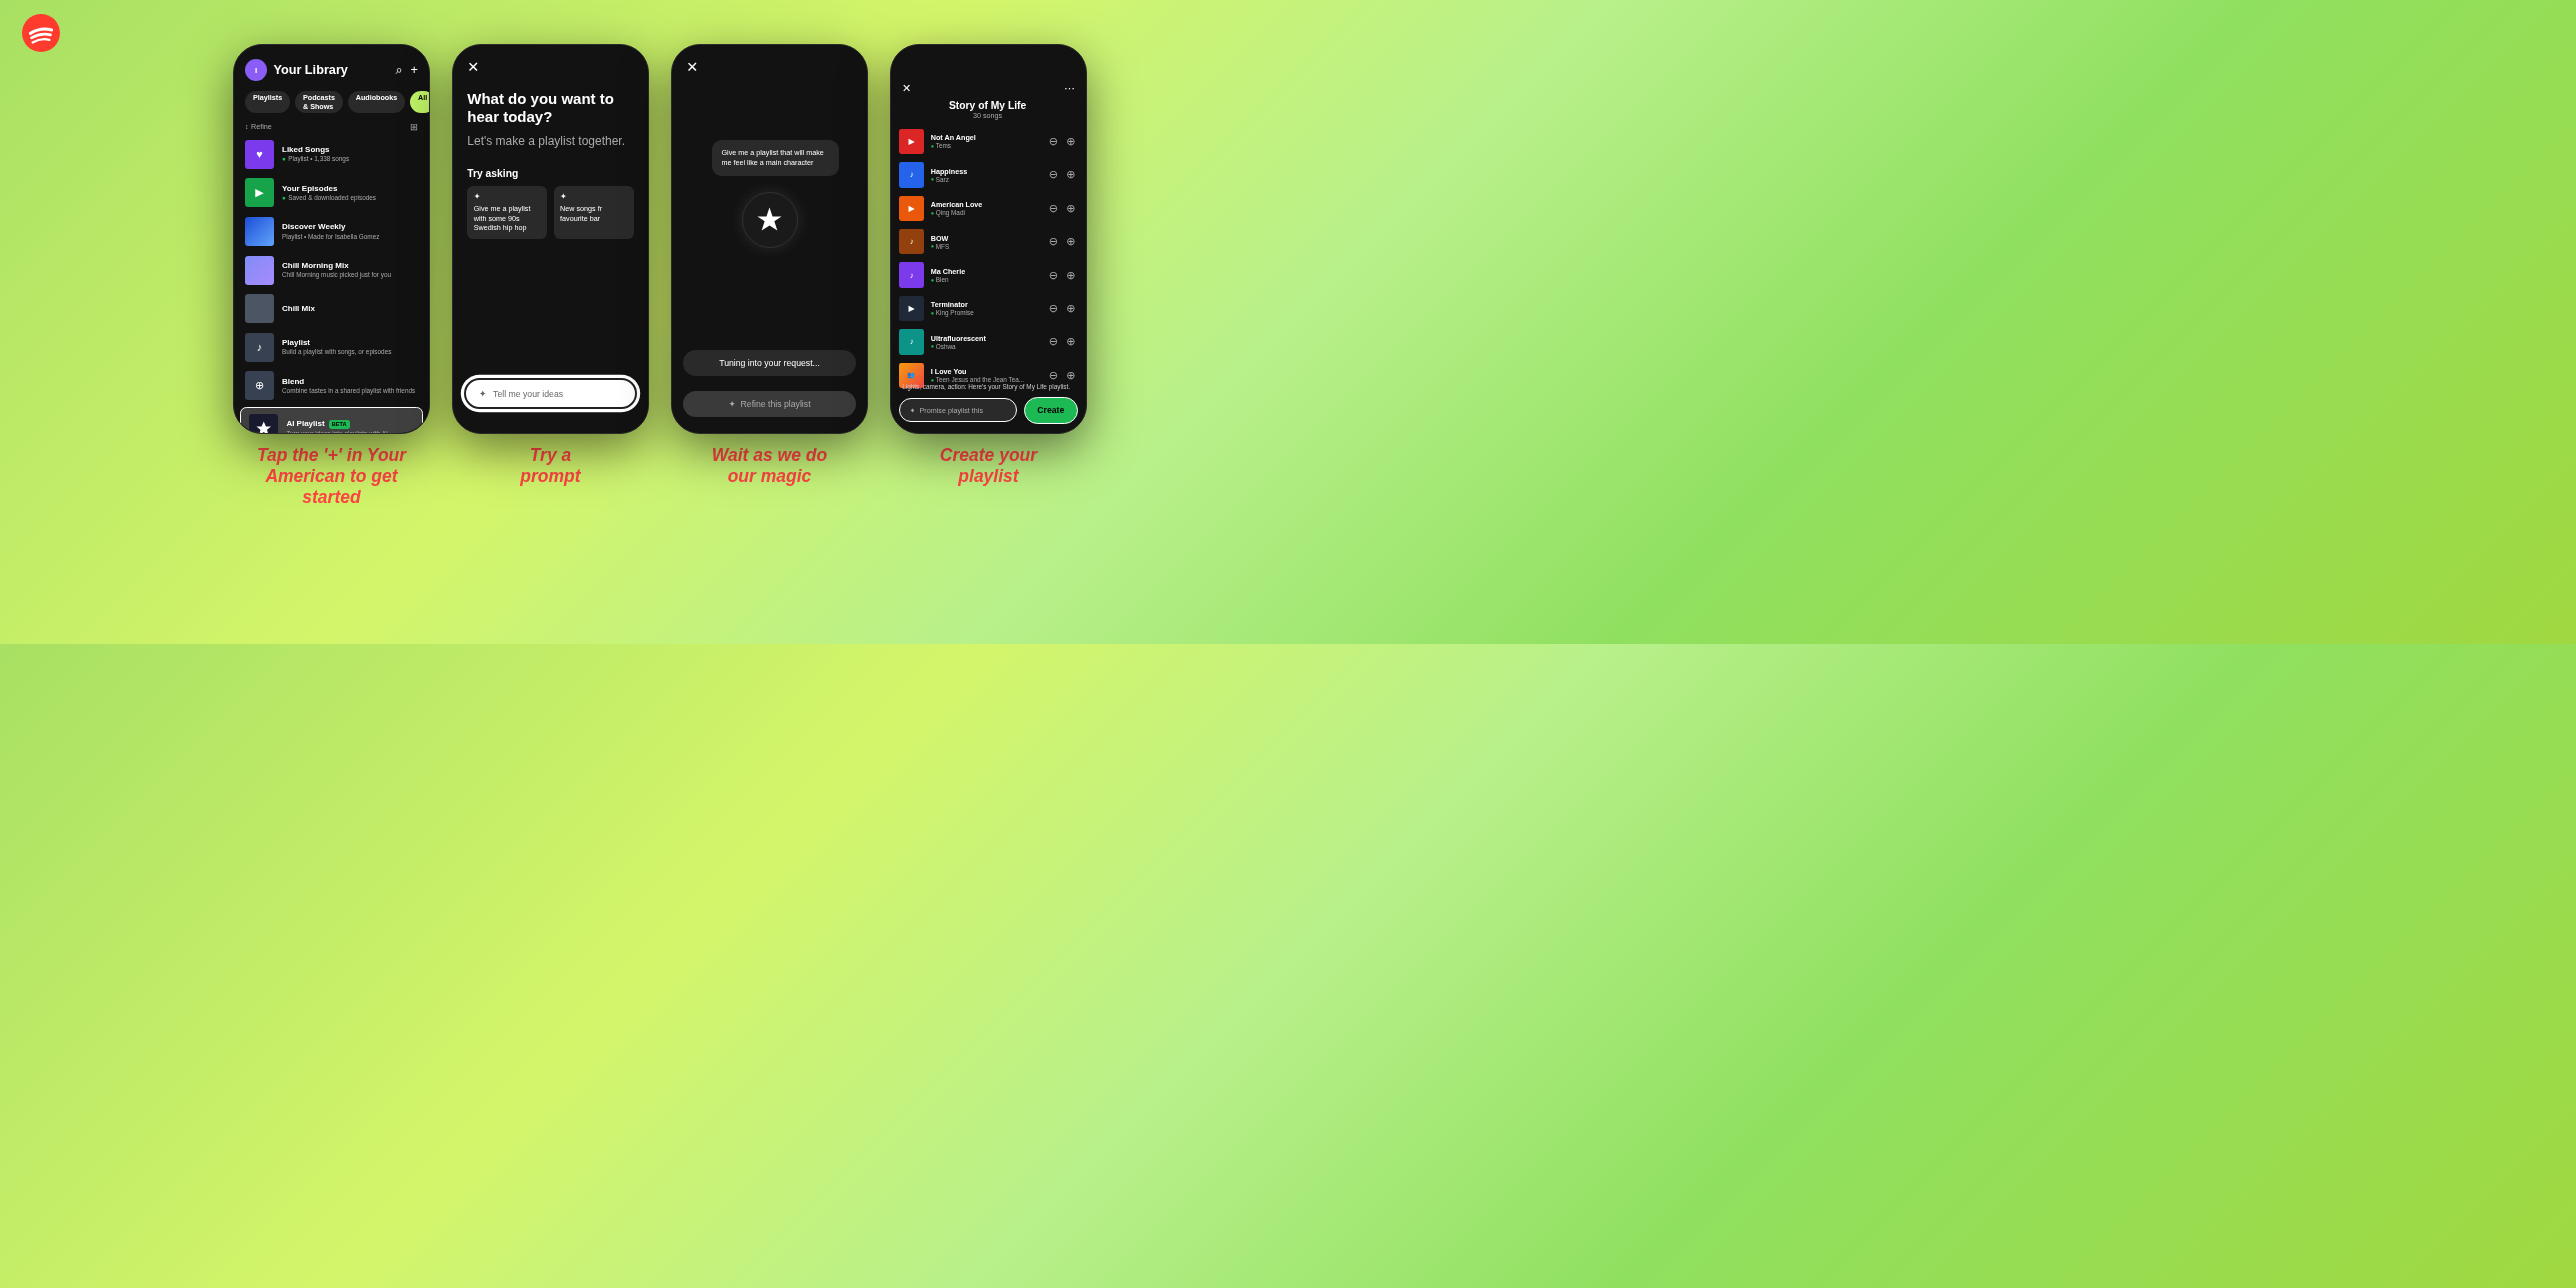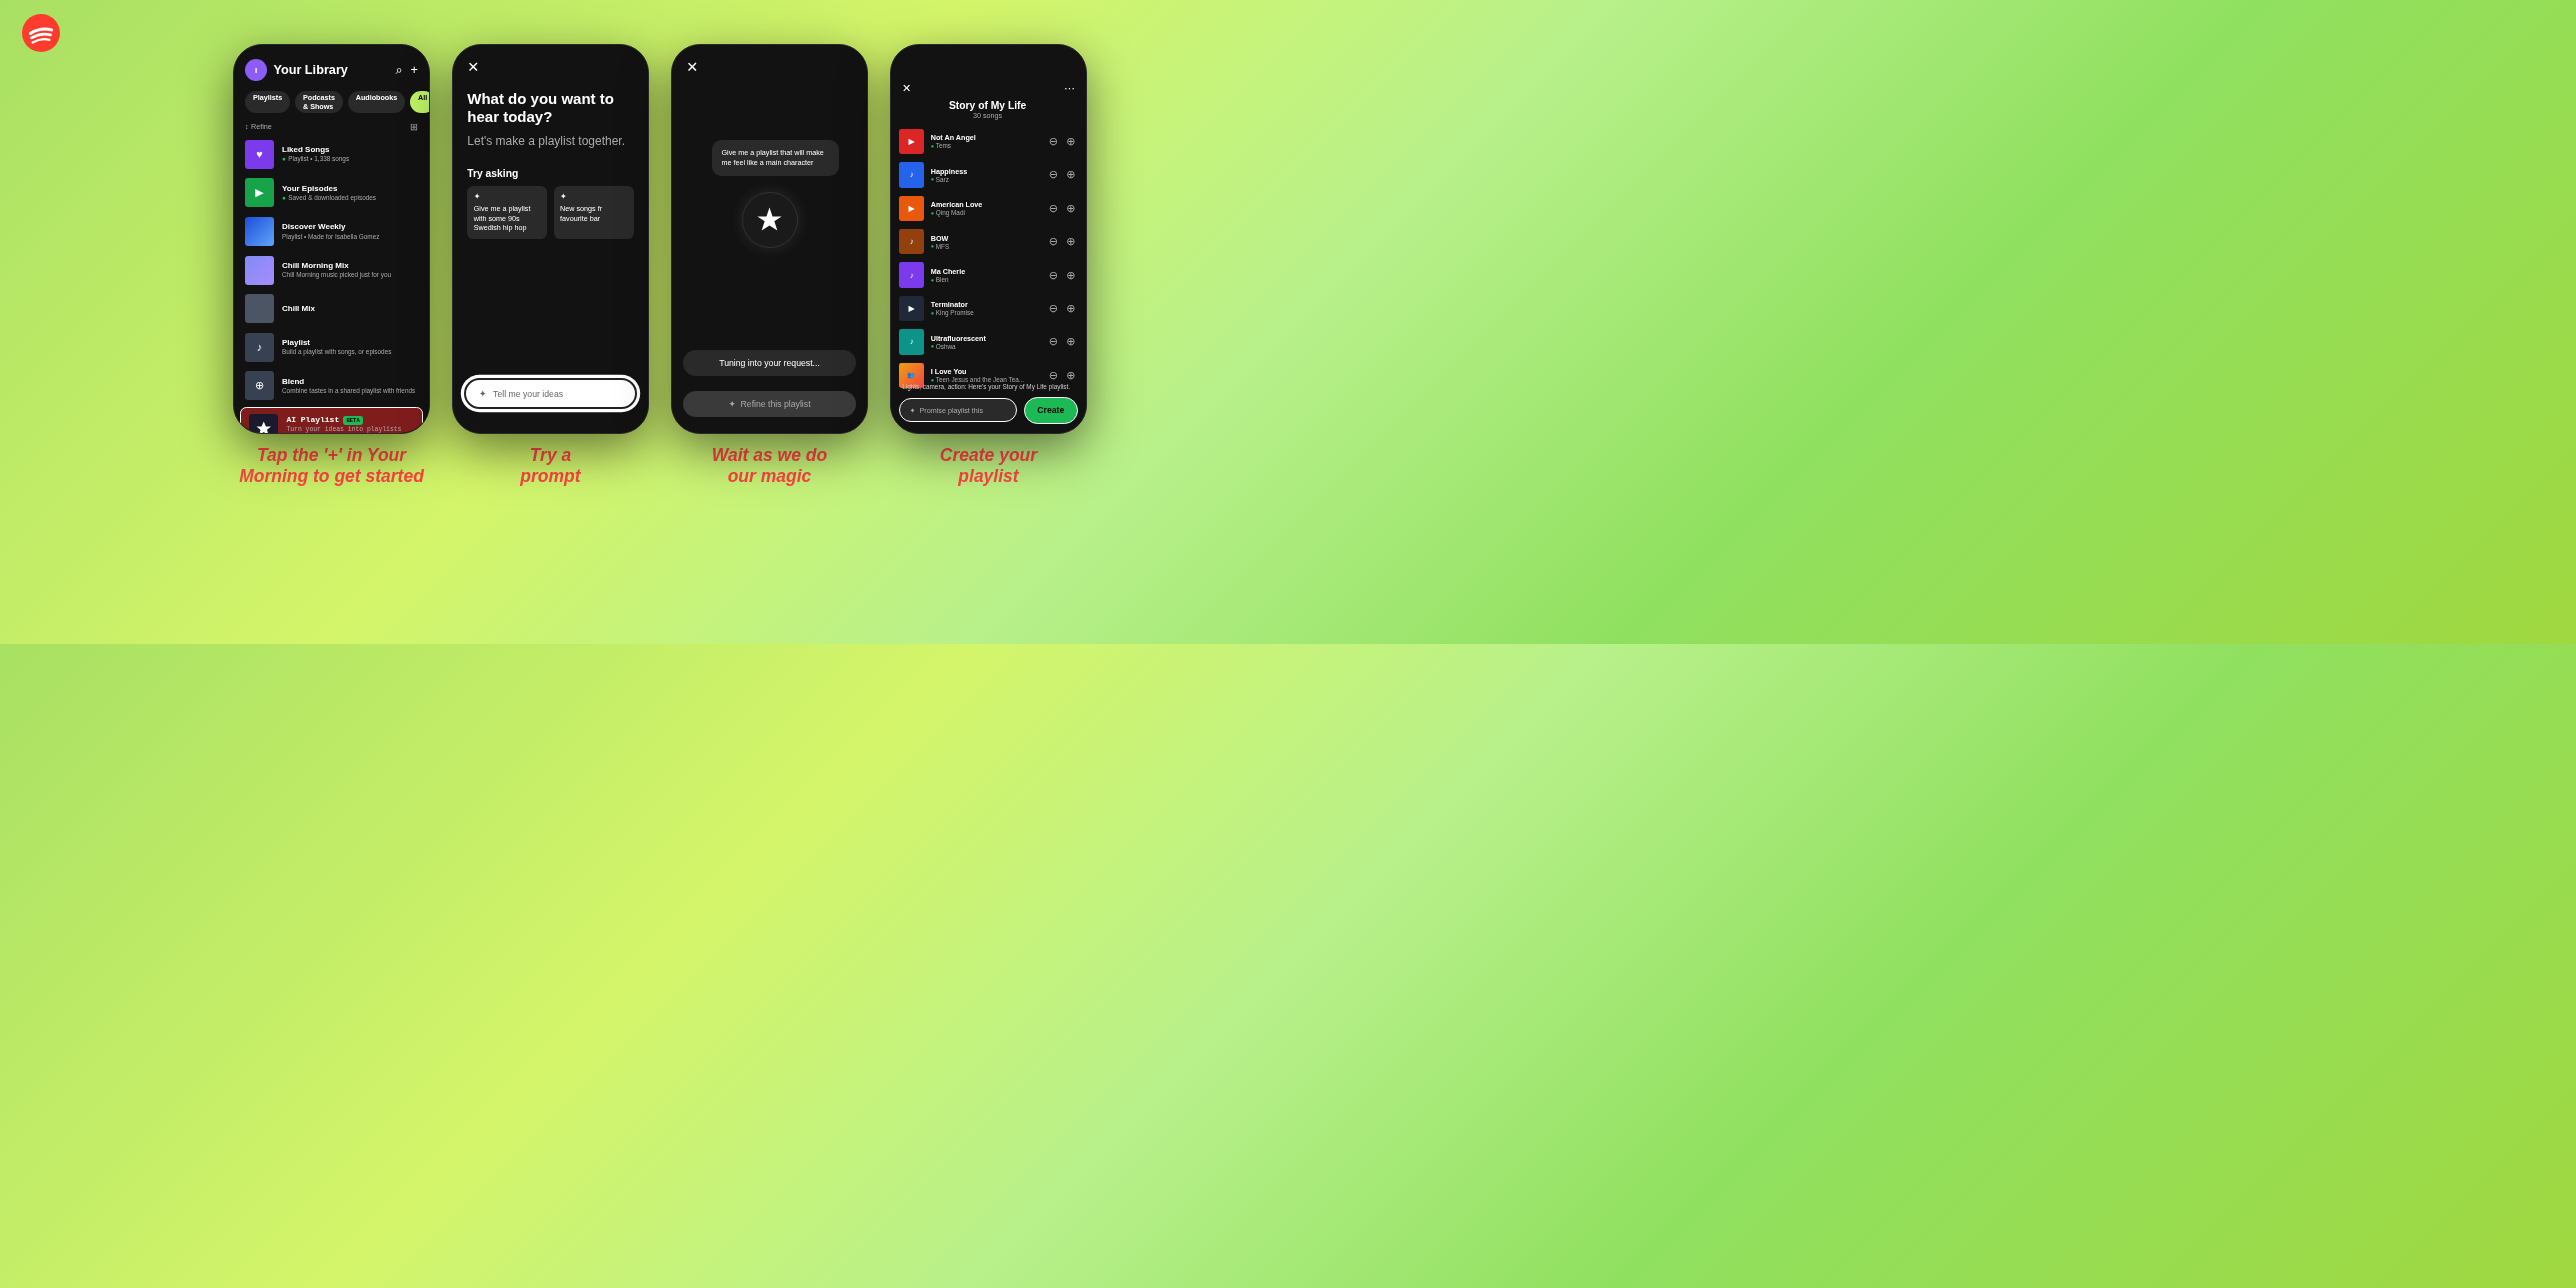--- a/index.html
+++ b/index.html
@@ -135,26 +135,25 @@
       align-items: center;
       gap: 2.4px;
     }
     .p1-list-item {
       padding: 4.8px 11px;
       display: flex;
       align-items: center;
       gap: 8px;
     }
     .p1-list-item.highlighted {
-      background: #7f1d1d;
+      background: #404040;
       border-radius: 6.4px;
       margin: 1.6px 6.4px;
       border: 1.6px solid white;
       padding: 6.4px 8px;
-      font-family: Liberation Mono, monospace;
     }
     .p1-thumb {
       width: 29px;
       height: 29px;
       border-radius: 3.2px;
       flex-shrink: 0;
     }
     .p1-thumb.purple { background: #7c3aed; display:flex;align-items:center;justify-content:center; color:white; font-size:11px; }
     .p1-thumb.green { background: #16a34a; display:flex;align-items:center;justify-content:center; color:white; font-size:11px; }
     .p1-thumb.blue { background: #1d4ed8; display:flex;align-items:center;justify-content:center; }
@@ -495,21 +494,21 @@
               <span class="beta-badge">BETA</span>
             </div>
             <div class="item-sub">
                 <span>Turn your ideas into playlists with AI</span>
               </div>
           </div>
         </div>
       </div>
     </div>
     <div class="step-label" style="white-space:pre-line;">Tap the '+' in Your
-Morning to get started</div>
+American to get started</div>
   </div>
 
   <div class="phone-col">
     <div class="phone">
       <div class="phone-inner">
         <div class="p2-close">✕</div>
         <div class="p2-question">What do you want to hear today?</div>
         <div class="p2-sub">Let's make a playlist together.</div>
         <div class="p2-try-label">Try asking</div>
         <div class="p2-suggestions">

